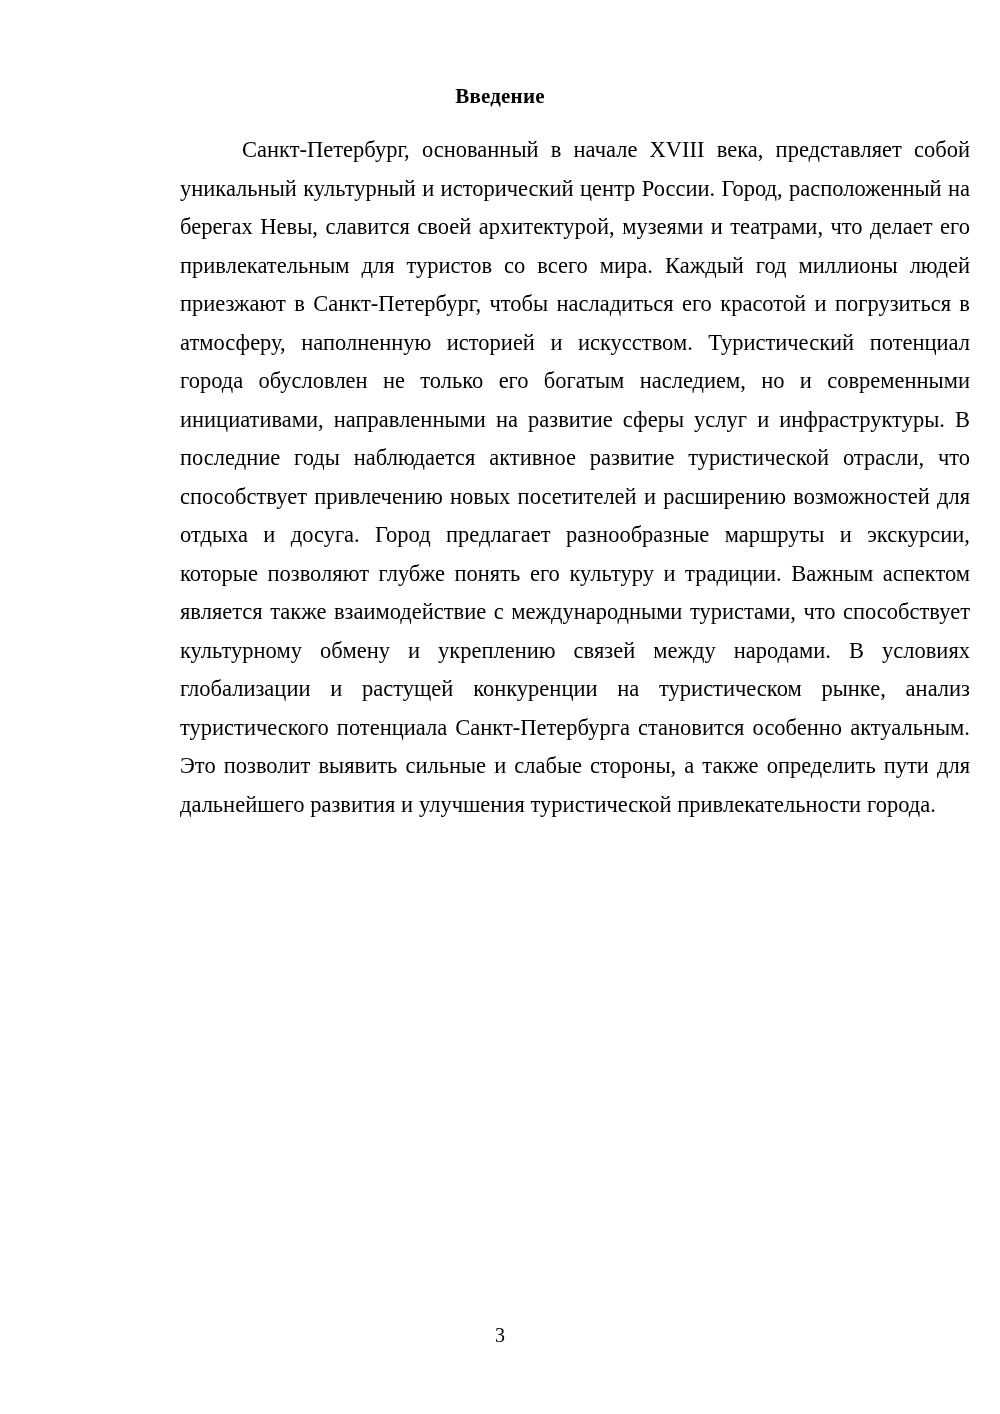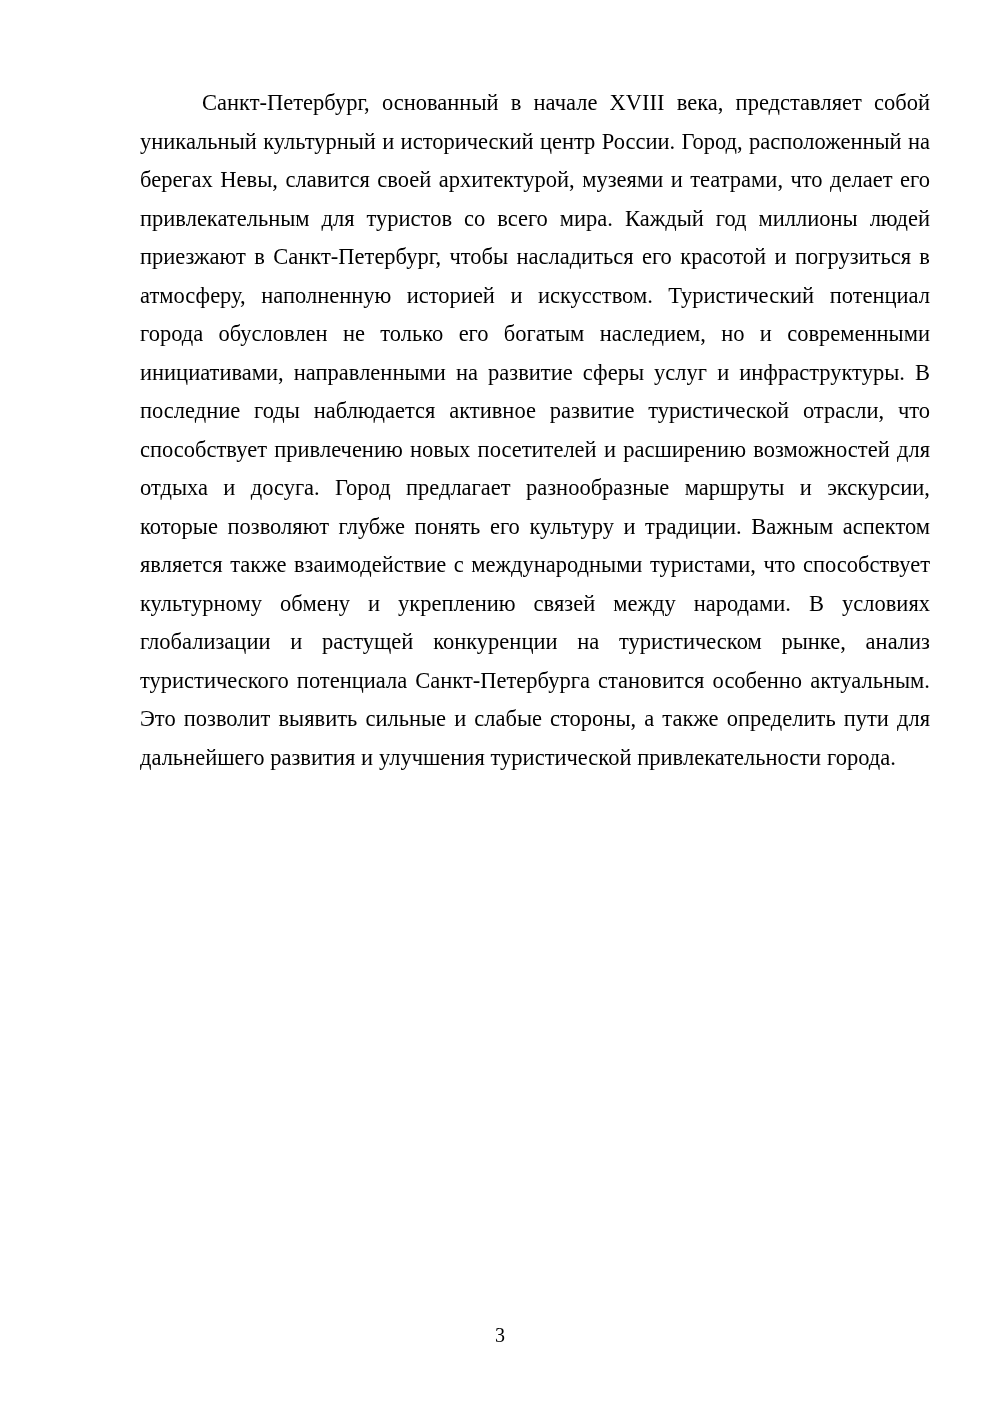--- a/index.html
+++ b/index.html
@@ -28,20 +28,21 @@
     text-align: center;
     font-weight: bold;
     font-size: 21px;
     line-height: 1.2;
     margin: 0 0 22px 0;
     letter-spacing: 0.2px;
     padding-right: 68px;
   }
   .body-block {
     width: 790px;
+    margin-left: 40px;
   }
   .doc-paragraph {
     margin: 0;
     font-size: 22.5px;
     line-height: 38.5px;
     text-align: justify;
     text-indent: 62px;
     hyphens: none;
     word-spacing: 0.2px;
   }
@@ -53,20 +54,21 @@
     text-align: center;
     font-size: 20px;
     line-height: 1;
   }
 </style>
 </head>
 <body>
 
 <div class="page">
 
+  <h1 class="doc-heading">Введение</h1>
 
   <div class="body-block">
     <p class="doc-paragraph">Санкт-Петербург, основанный в начале XVIII века, представляет собой уникальный культурный и исторический центр России. Город, расположенный на берегах Невы, славится своей архитектурой, музеями и театрами, что делает его привлекательным для туристов со всего мира. Каждый год миллионы людей приезжают в Санкт-Петербург, чтобы насладиться его красотой и погрузиться в атмосферу, наполненную историей и искусством. Туристический потенциал города обусловлен не только его богатым наследием, но и современными инициативами, направленными на развитие сферы услуг и инфраструктуры. В последние годы наблюдается активное развитие туристической отрасли, что способствует привлечению новых посетителей и расширению возможностей для отдыха и досуга. Город предлагает разнообразные маршруты и экскурсии, которые позволяют глубже понять его культуру и традиции. Важным аспектом является также взаимодействие с международными туристами, что способствует культурному обмену и укреплению связей между народами. В условиях глобализации и растущей конкуренции на туристическом рынке, анализ туристического потенциала Санкт-Петербурга становится особенно актуальным. Это позволит выявить сильные и слабые стороны, а также определить пути для дальнейшего развития и улучшения туристической привлекательности города.</p>
   </div>
 
   <div class="page-number">3</div>
 
 </div>
 
 </body></html>

